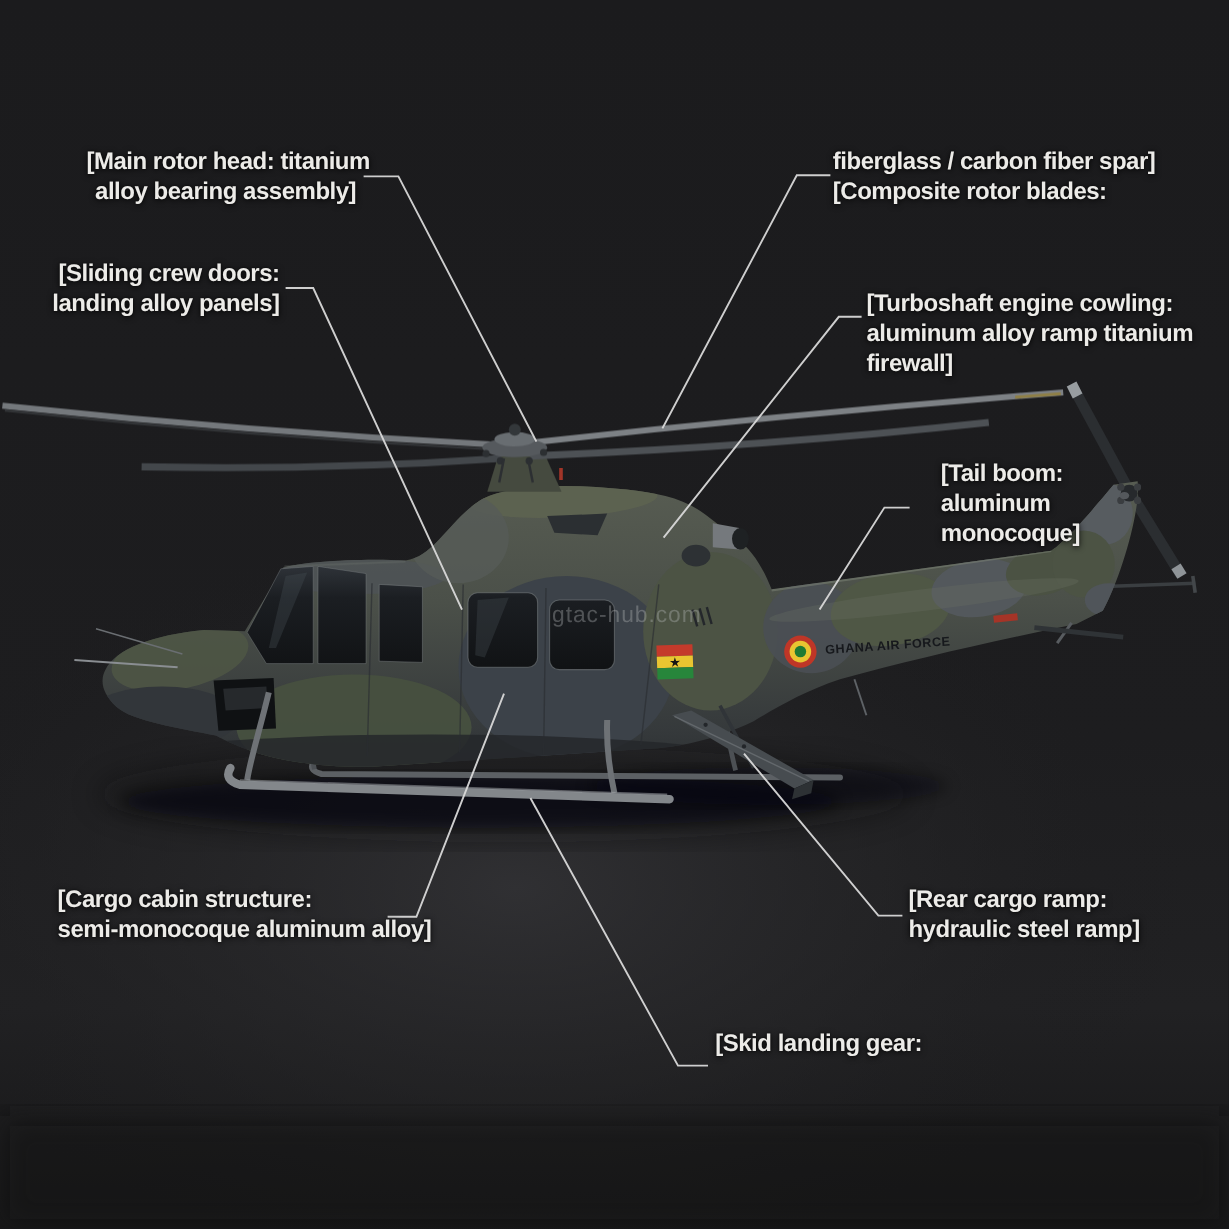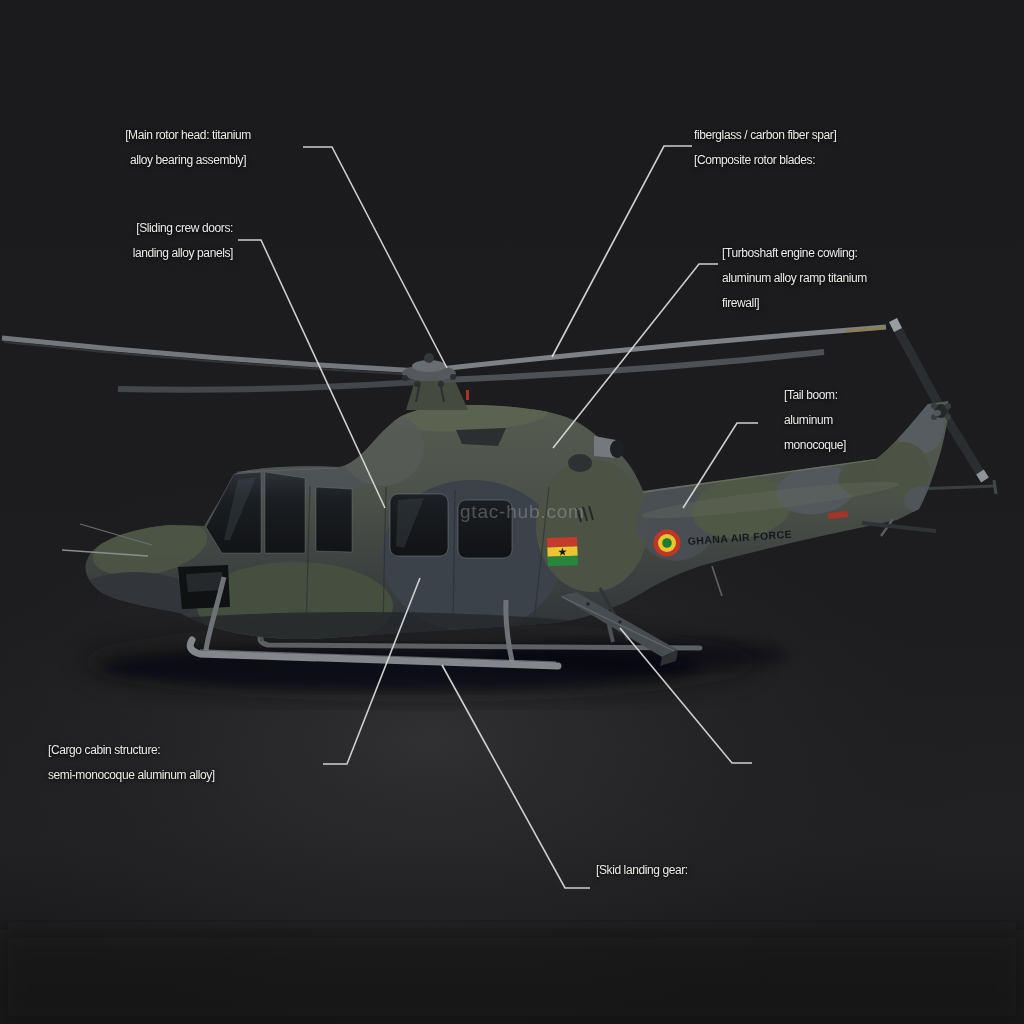--- a/index.html
+++ b/index.html
@@ -5,24 +5,24 @@
   html,body{margin:0;padding:0;background:#151516;}
   #stage{
     position:relative;width:1024px;height:1024px;overflow:hidden;
     background:#1c1c1e;
     font-family:"Liberation Sans", sans-serif;
   }
   #scene-svg{position:absolute;inset:0;}
   .label{
     position:absolute;
     color:#ecebe8;
-    font-size:12px;
+    font-size:20px;
     line-height:25px;
     letter-spacing:-0.4px;
-    font-weight:400;
+    font-weight:700;
     text-shadow:0 1px 5px rgba(0,0,0,0.9), 0 0 2px rgba(0,0,0,0.6);
     white-space:nowrap;
   }
   .label span{display:block;}
   .lbl-main-rotor{left:72px;top:123px;width:232px;text-align:center;}
   .lbl-blades{left:694px;top:123px;text-align:left;}
   .lbl-doors{left:30px;top:216px;width:203px;text-align:right;}
   .lbl-engine{left:722px;top:241px;text-align:left;}
   .lbl-tailboom{left:764px;top:383px;text-align:left;margin-left:20px;}
   .lbl-cargo{left:48px;top:738px;width:287px;text-align:left;}
@@ -292,18 +292,22 @@
   <span>[Tail boom:</span>
   <span>aluminum</span>
   <span>monocoque]</span>
 </div>
 
 <div class="label lbl-cargo">
   <span>[Cargo cabin structure:</span>
   <span>semi-monocoque aluminum alloy]</span>
 </div>
 
+<div class="label lbl-ramp">
+  <span>[Rear cargo ramp:</span>
+  <span>hydraulic steel ramp]</span>
+</div>
 
 <div class="label lbl-skid">
   <span>[Skid landing gear:</span>
 </div>
 
 </div>
 
 </body></html>

